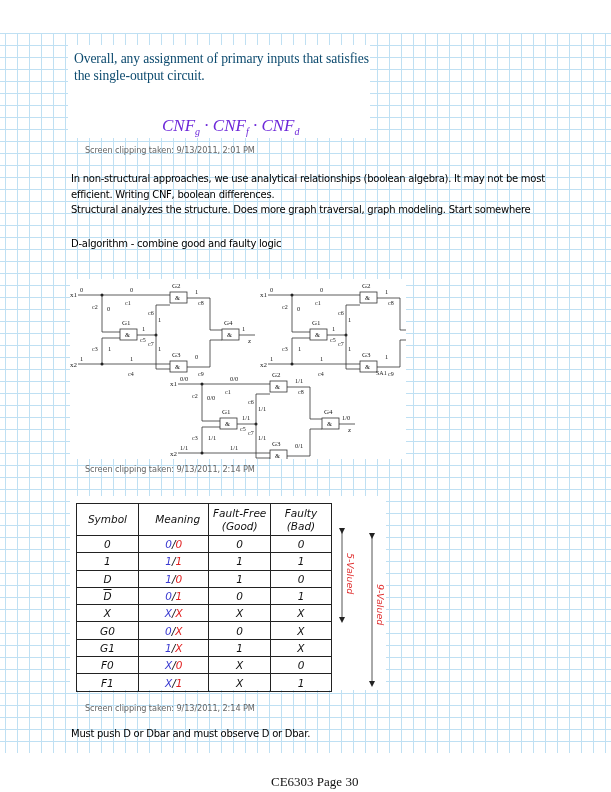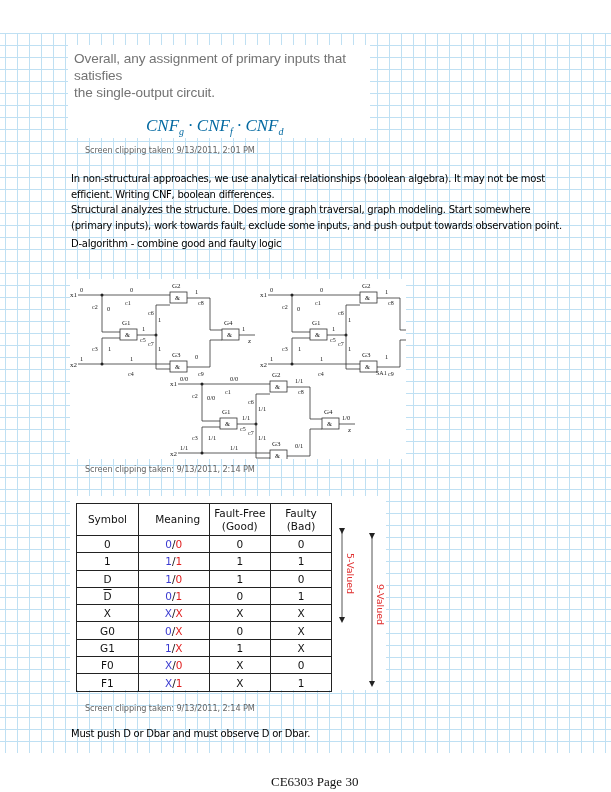--- a/index.html
+++ b/index.html
@@ -7,22 +7,22 @@
   .grid { position:absolute; left:0; top:33px; width:611px; height:720px;
     background-color:#ffffff;
     background-image:
       linear-gradient(to right, #bfe0f3 1px, transparent 1px),
       linear-gradient(to bottom, #bfe0f3 1px, transparent 1px);
     background-size:12px 12px;
     background-position:5px 0px;
   }
   .abs { position:absolute; }
   .clip { position:absolute; background:#ffffff; }
-  .overall-text { font-family:Liberation Sans, sans-serif; font-size:13.6px; line-height:17px; color:#737373; letter-spacing:-0.1px; }
-  .formula { font-family:"Liberation Serif", serif; font-style:italic; font-size:17px; color:#0369a1; }
+  .overall-text { font-family:Liberation Serif, serif; font-size:13.6px; line-height:17px; color:#0c4a6e; letter-spacing:-0.1px; }
+  .formula { font-family:"Liberation Serif", serif; font-style:italic; font-size:17px; color:#6d28d9;margin-left:16px; }
   .formula sub { font-size:10px; }
   .stamp { font-family:"DejaVu Sans", sans-serif; font-size:8.2px; color:#666; letter-spacing:-0.1px;margin-left:14px; }
   .note { font-family:"DejaVu Sans", sans-serif; font-size:10px; line-height:15.5px; color:#000; letter-spacing:-0.25px; white-space:nowrap; }
   table.sym { border-collapse:collapse; font-family:"DejaVu Sans", sans-serif; font-size:10.5px; }
   table.sym td, table.sym th { border:1px solid #222; text-align:center; padding:0; font-weight:normal; }
   table.sym th { height:31px; line-height:13px; color:#111; }
   table.sym td { height:16.3px; color:#111; }
   .blue { color:#3a3ad0; }
   .red { color:#e02020; }
   .overbar { text-decoration:overline; }
@@ -47,21 +47,20 @@
     <span>·</span>
     <span><span>CNF</span><sub>d</sub></span>
   </div>
 </div>
 <div class="stamp abs" style="left:71px; top:145px;">Screen clipping taken: 9/13/2011, 2:01 PM</div>
 
 <div class="note abs" style="left:71px; top:171px;">
   <div>In non-structural approaches, we use analytical relationships (boolean algebra).  It may not be most</div>
   <div>efficient.  Writing CNF, boolean differences.</div>
   <div>Structural analyzes the structure.  Does more graph traversal, graph modeling.  Start somewhere</div>
-  <div>(primary inputs), work towards fault, exclude some inputs, and push output towards observation point.</div>
 </div>
 <div class="note abs" style="left:71px; top:236px;">D-algorithm - combine good and faulty logic</div>
 
 <div class="clip" style="left:70px; top:279px; width:336px; height:180px;">
   <svg id="circuits-svg" width="336" height="180">
       <g transform="translate(0,6)">
         <line x1="8" y1="10" x2="100" y2="10" stroke="#333" stroke-width="0.8"></line>
         <text x="0" y="12" font-size="7" fill="#222">x1</text>
         <line x1="8" y1="79" x2="100" y2="79" stroke="#333" stroke-width="0.8"></line>
         <text x="0" y="82" font-size="7" fill="#222">x2</text>
@@ -236,21 +235,21 @@
         <text x="78" y="30" font-size="6" fill="#222">c6</text>
         <text x="78" y="61" font-size="6" fill="#222">c7</text>
         <text x="128" y="20" font-size="6" fill="#222">c8</text>
         <text x="128" y="91" font-size="6" fill="#222">c9</text>
         <text x="116" y="90" font-size="6" fill="#222">SA1</text>
       </g>
     </svg>
 </div>
 <div class="stamp abs" style="left:71px; top:464px;">Screen clipping taken: 9/13/2011, 2:14 PM</div>
 
-<div class="clip" style="left:70px; top:496px; width:316px; height:194px;">
+<div class="clip" style="left:70px; top:496px; width:316px; height:194px;font-style:italic;">
   <table class="sym abs" style="left:6px; top:7px; width:256px;">
     <thead>
       <tr>
         <th style="width:64px;"><span>Symbol</span></th>
         <th style="width:64px;padding-left:8px;"><span>Meaning</span></th>
         <th style="width:64px;">
             <div>Fault-Free</div>
             <div>(Good)</div>
           </th>
         <th style="width:64px;">

